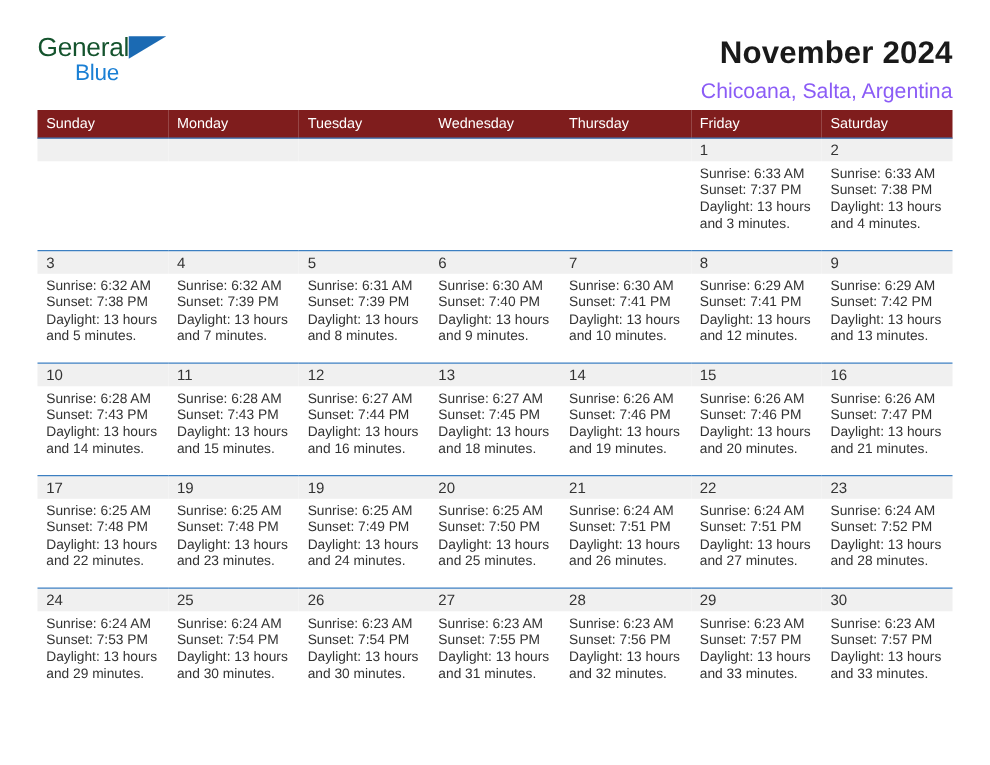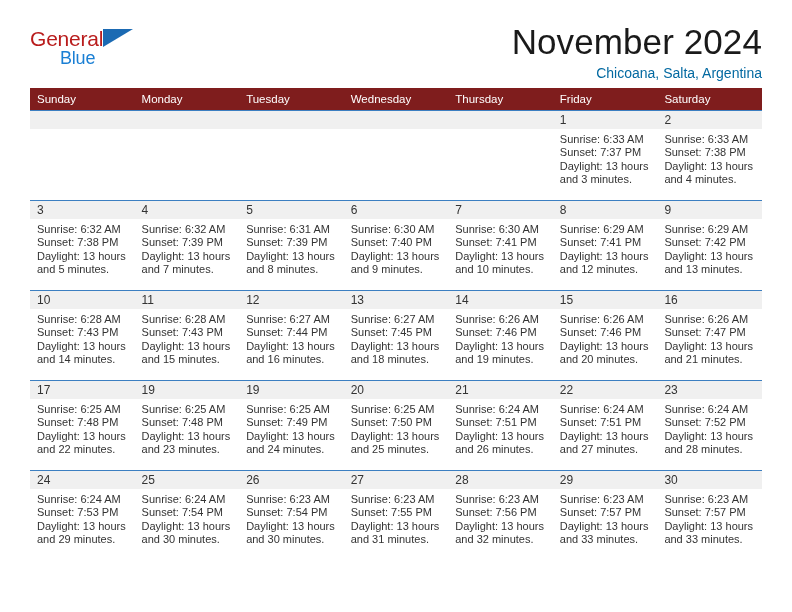--- a/index.html
+++ b/index.html
@@ -36,21 +36,21 @@
     line-height: 1;
     user-select: none;
   }
   .logo-row1 {
     display: flex;
     align-items: flex-end;
     height: 24px;
   }
   .logo-general {
     font-size: 21px;
-    color: #b91c1c;
+    color: #14532d;
     letter-spacing: -0.2px;
     line-height: 22px;
   }
   .logo-triangle {
     width: 0;
     height: 0;
     border-left: 30px solid #1b6ab3;
     border-bottom: 18px solid transparent;
     margin-left: 0px;
     margin-bottom: 3px;
@@ -64,29 +64,29 @@
     font-size: 18px;
     color: #1a7fd4;
     letter-spacing: -0.2px;
     line-height: 22px;
   }
 
   .title-block {
     text-align: right;
   }
   .cal-title {
-    font-size: 35px;
+    font-size: 25px;
     color: #1a1a1a;
-    font-weight: normal;
+    font-weight: bold;
     line-height: 32px;
     letter-spacing: 0.1px;
   }
   .cal-subtitle {
-    font-size: 14px;
-    color: #0369a1;
+    font-size: 17px;
+    color: #8b5cf6;
     line-height: 20px;
     margin-top: 5px;
   }
 
   
   .calendar {
     margin-top: 16px;
     width: 732px;
     border-collapse: collapse;
     table-layout: fixed;

